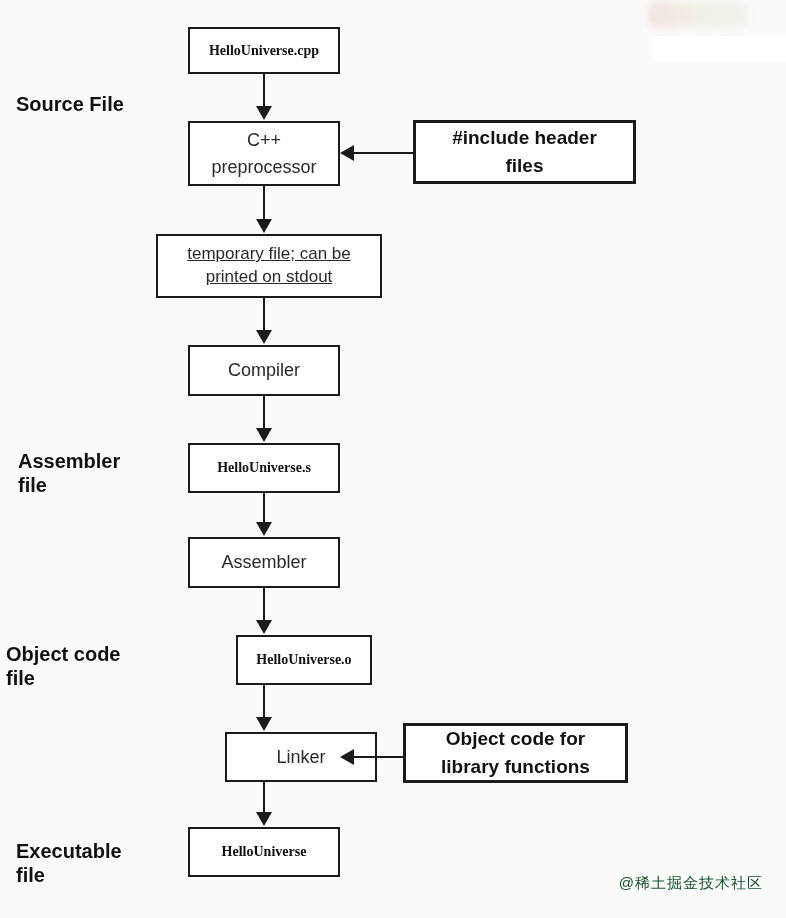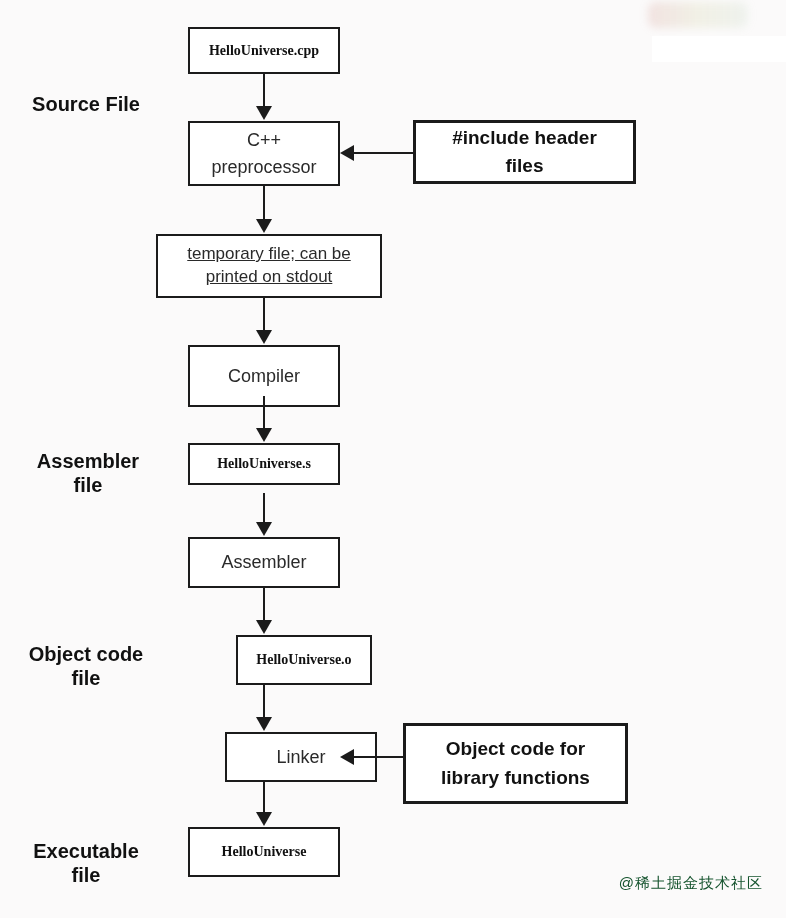--- a/index.html
+++ b/index.html
@@ -56,21 +56,20 @@
     line-height: 1.5;
     color: #111111;
   }
 
   
   .stage-label {
     position: absolute;
     font-weight: bold;
     font-size: 20px;
     line-height: 1.2;
-    text-align: center;
     white-space: pre-line;
     color: #111111;
   }
 
   
   .v-arrow { position: absolute; width: 16px; }
   .v-arrow::before {
     content: ""; position: absolute; left: 7px; top: 0; bottom: 12px;
     width: 2px; background: #1b1b1b;
   }
@@ -122,36 +121,36 @@
 file</div>
 
   <div class="node file-node" style="left:188px; top:27px; width:152px; height:47px;">HelloUniverse.cpp</div>
 
   <div class="node process-node" style="left:188px; top:121px; width:152px; height:65px;">C++
 preprocessor</div>
 
   <div class="node process-node small" style="left:156px; top:234px; width:226px; height:64px;text-decoration:underline;">temporary file; can be
 printed on stdout</div>
 
-  <div class="node process-node" style="left:188px; top:345px; width:152px; height:62px;">Compiler</div>
+  <div class="node process-node" style="left:188px; top:345px; width:152px; height:51px;">Compiler</div>
 
-  <div class="node file-node" style="left:188px; top:443px; width:152px; height:42px;">HelloUniverse.s</div>
+  <div class="node file-node" style="left:188px; top:443px; width:152px; height:50px;">HelloUniverse.s</div>
 
   <div class="node process-node" style="left:188px; top:537px; width:152px; height:51px;">Assembler</div>
 
   <div class="node file-node" style="left:188px; top:635px; width:136px; height:50px;margin-left:48px;">HelloUniverse.o</div>
 
   <div class="node process-node" style="left:188px; top:732px; width:152px; height:50px;margin-left:37px;">Linker</div>
 
   <div class="node side-node" style="left:413px; top:120px; width:223px; height:64px;">#include header
 files</div>
 
   <div class="node file-node" style="left:188px; top:827px; width:152px; height:50px;">HelloUniverse</div>
 
-  <div class="node side-node" style="left:403px; top:723px; width:225px; height:81px;">Object code for
+  <div class="node side-node" style="left:403px; top:723px; width:225px; height:60px;">Object code for
 library functions</div>
 
   <div class="v-arrow" style="left:256px; top:74px;  height:46px;"></div>
   <div class="v-arrow" style="left:256px; top:186px; height:47px;"></div>
   <div class="v-arrow" style="left:256px; top:298px; height:46px;"></div>
   <div class="v-arrow" style="left:256px; top:396px; height:46px;"></div>
   <div class="v-arrow" style="left:256px; top:493px; height:43px;"></div>
   <div class="v-arrow" style="left:256px; top:588px; height:46px;"></div>
   <div class="v-arrow" style="left:256px; top:685px; height:46px;"></div>
   <div class="v-arrow" style="left:256px; top:782px; height:44px;"></div>

